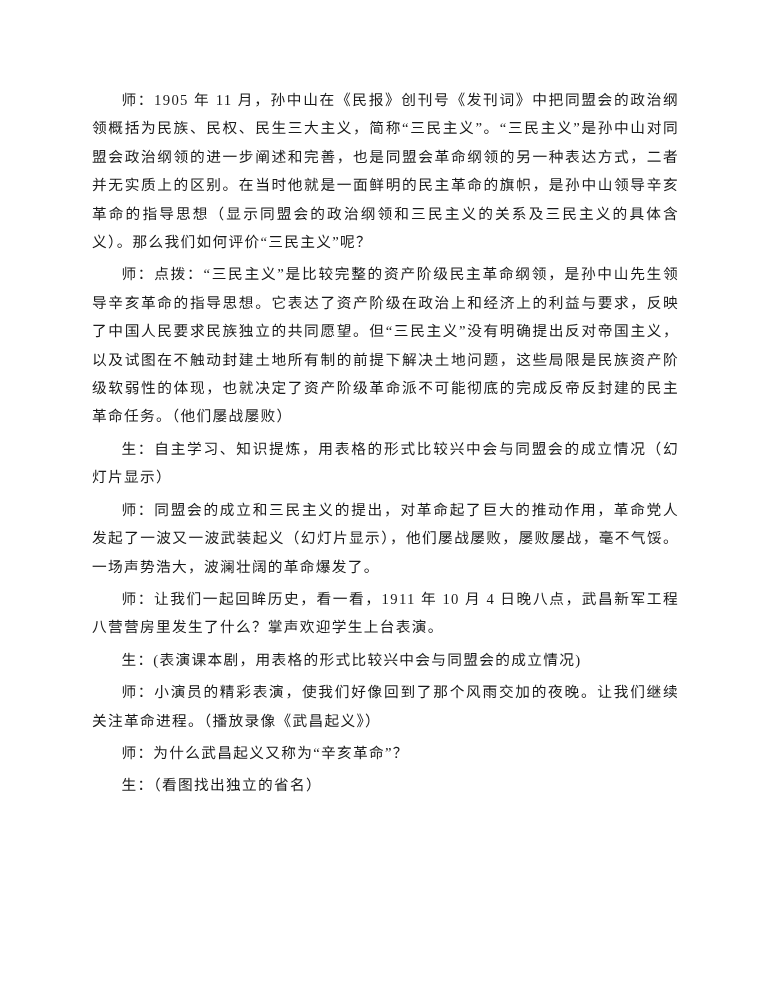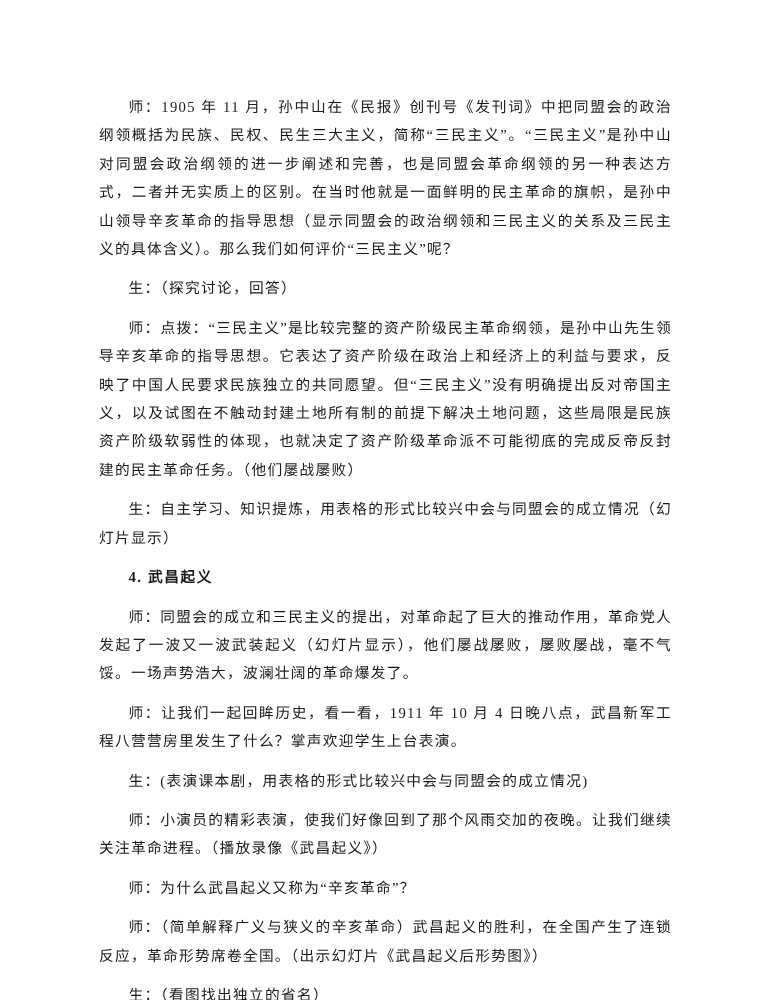--- a/index.html
+++ b/index.html
@@ -17,46 +17,43 @@
     font-family: "Liberation Serif", "DejaVu Serif", serif;
   }
   .text-block {
     position: absolute;
     left: 88px;
     top: 82px;
     width: 595px;
     color: #1a1a1a;
   }
   .para {
-    margin: 11px;
+    margin: 4px;
     font-size: 14.7px;
     line-height: 28.4px;
     letter-spacing: 1.3px;
     text-align: justify;
     text-justify: inter-character;
     text-indent: 2em;
     word-break: break-all;
   }
   .para.heading {
     font-weight: bold;
     text-align: left;
     letter-spacing: 1.6px;
   }
 </style>
 </head>
 <body>
 
 <div class="page">
   <div class="text-block">
     <p class="para">师：1905 年 11 月，孙中山在《民报》创刊号《发刊词》中把同盟会的政治纲领概括为民族、民权、民生三大主义，简称“三民主义”。“三民主义”是孙中山对同盟会政治纲领的进一步阐述和完善，也是同盟会革命纲领的另一种表达方式，二者并无实质上的区别。在当时他就是一面鲜明的民主革命的旗帜，是孙中山领导辛亥革命的指导思想（显示同盟会的政治纲领和三民主义的关系及三民主义的具体含义）。那么我们如何评价“三民主义”呢？</p>
-    <p class="para">生：（探究讨论，回答）</p>
     <p class="para">师：点拨：“三民主义”是比较完整的资产阶级民主革命纲领，是孙中山先生领导辛亥革命的指导思想。它表达了资产阶级在政治上和经济上的利益与要求，反映了中国人民要求民族独立的共同愿望。但“三民主义”没有明确提出反对帝国主义，以及试图在不触动封建土地所有制的前提下解决土地问题，这些局限是民族资产阶级软弱性的体现，也就决定了资产阶级革命派不可能彻底的完成反帝反封建的民主革命任务。（他们屡战屡败）</p>
     <p class="para">生：自主学习、知识提炼，用表格的形式比较兴中会与同盟会的成立情况（幻灯片显示）</p>
-    <p class="para heading">4. 武昌起义</p>
     <p class="para">师：同盟会的成立和三民主义的提出，对革命起了巨大的推动作用，革命党人发起了一波又一波武装起义（幻灯片显示），他们屡战屡败，屡败屡战，毫不气馁。一场声势浩大，波澜壮阔的革命爆发了。</p>
     <p class="para">师：让我们一起回眸历史，看一看，1911 年 10 月 4 日晚八点，武昌新军工程八营营房里发生了什么？掌声欢迎学生上台表演。</p>
     <p class="para">生：(表演课本剧，用表格的形式比较兴中会与同盟会的成立情况)</p>
     <p class="para">师：小演员的精彩表演，使我们好像回到了那个风雨交加的夜晚。让我们继续关注革命进程。（播放录像《武昌起义》）</p>
     <p class="para">师：为什么武昌起义又称为“辛亥革命”？</p>
-    <p class="para">师：（简单解释广义与狭义的辛亥革命）武昌起义的胜利，在全国产生了连锁反应，革命形势席卷全国。（出示幻灯片《武昌起义后形势图》）</p>
     <p class="para">生：（看图找出独立的省名）</p>
   </div>
 </div>
 
 </body></html>

